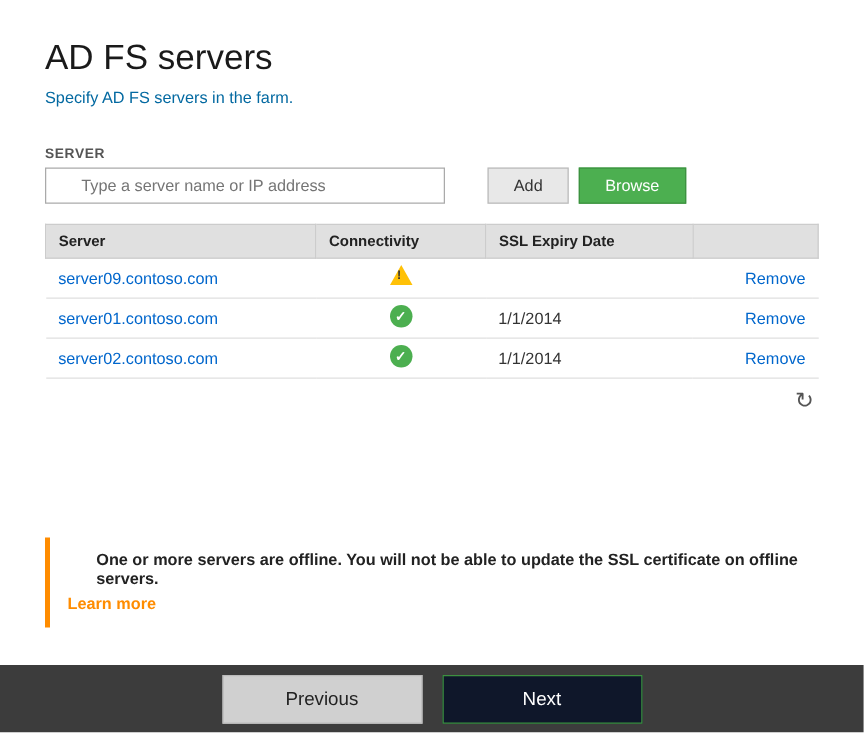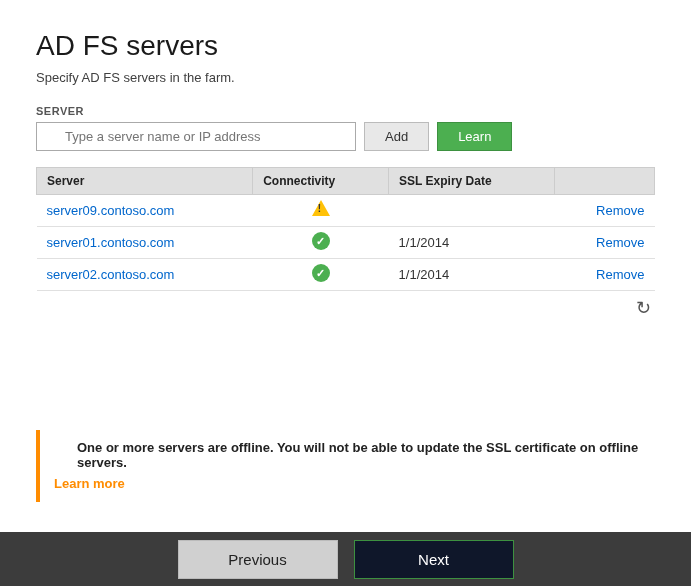--- a/index.html
+++ b/index.html
@@ -22,22 +22,22 @@
 
     .page-title {
       font-size: 28px;
       font-weight: 300;
       color: #1a1a1a;
       margin-bottom: 8px;
     }
 
     .page-subtitle {
       font-size: 13px;
-      color: #404040;
-      margin-bottom: 20px;
+      color: #0369a1;
+      margin-bottom: 32px;
     }
 
     .field-label {
       font-size: 11px;
       font-weight: 600;
       color: #555;
       letter-spacing: 0.5px;
       margin-bottom: 5px;
     }
 
@@ -59,20 +59,21 @@
     }
 
     .btn-add {
       padding: 6px 20px;
       background: #e8e8e8;
       border: 1px solid #bbb;
       font-size: 13px;
       color: #333;
       cursor: pointer;
       font-family: inherit;
+      margin-left: 26px;
     }
 
     .btn-browse {
       padding: 6px 20px;
       background: #4caf50;
       border: 1px solid #3d9140;
       font-size: 13px;
       color: #fff;
       cursor: pointer;
       font-family: inherit;
@@ -243,21 +244,21 @@
 <body>
 
 <div class="main-content">
   <h1 class="page-title">AD FS servers</h1>
   <p class="page-subtitle">Specify AD FS servers in the farm.</p>
 
   <div class="field-label">SERVER</div>
   <div class="server-input-row">
     <input class="server-input" type="text" placeholder="Type a server name or IP address" style="">
     <button class="btn-add">Add</button>
-    <button class="btn-browse">Learn</button>
+    <button class="btn-browse">Browse</button>
   </div>
 
   <table class="server-table">
     <thead>
       <tr>
         <th>Server</th>
         <th>Connectivity</th>
         <th>SSL Expiry Date</th>
         <th></th>
       </tr>

